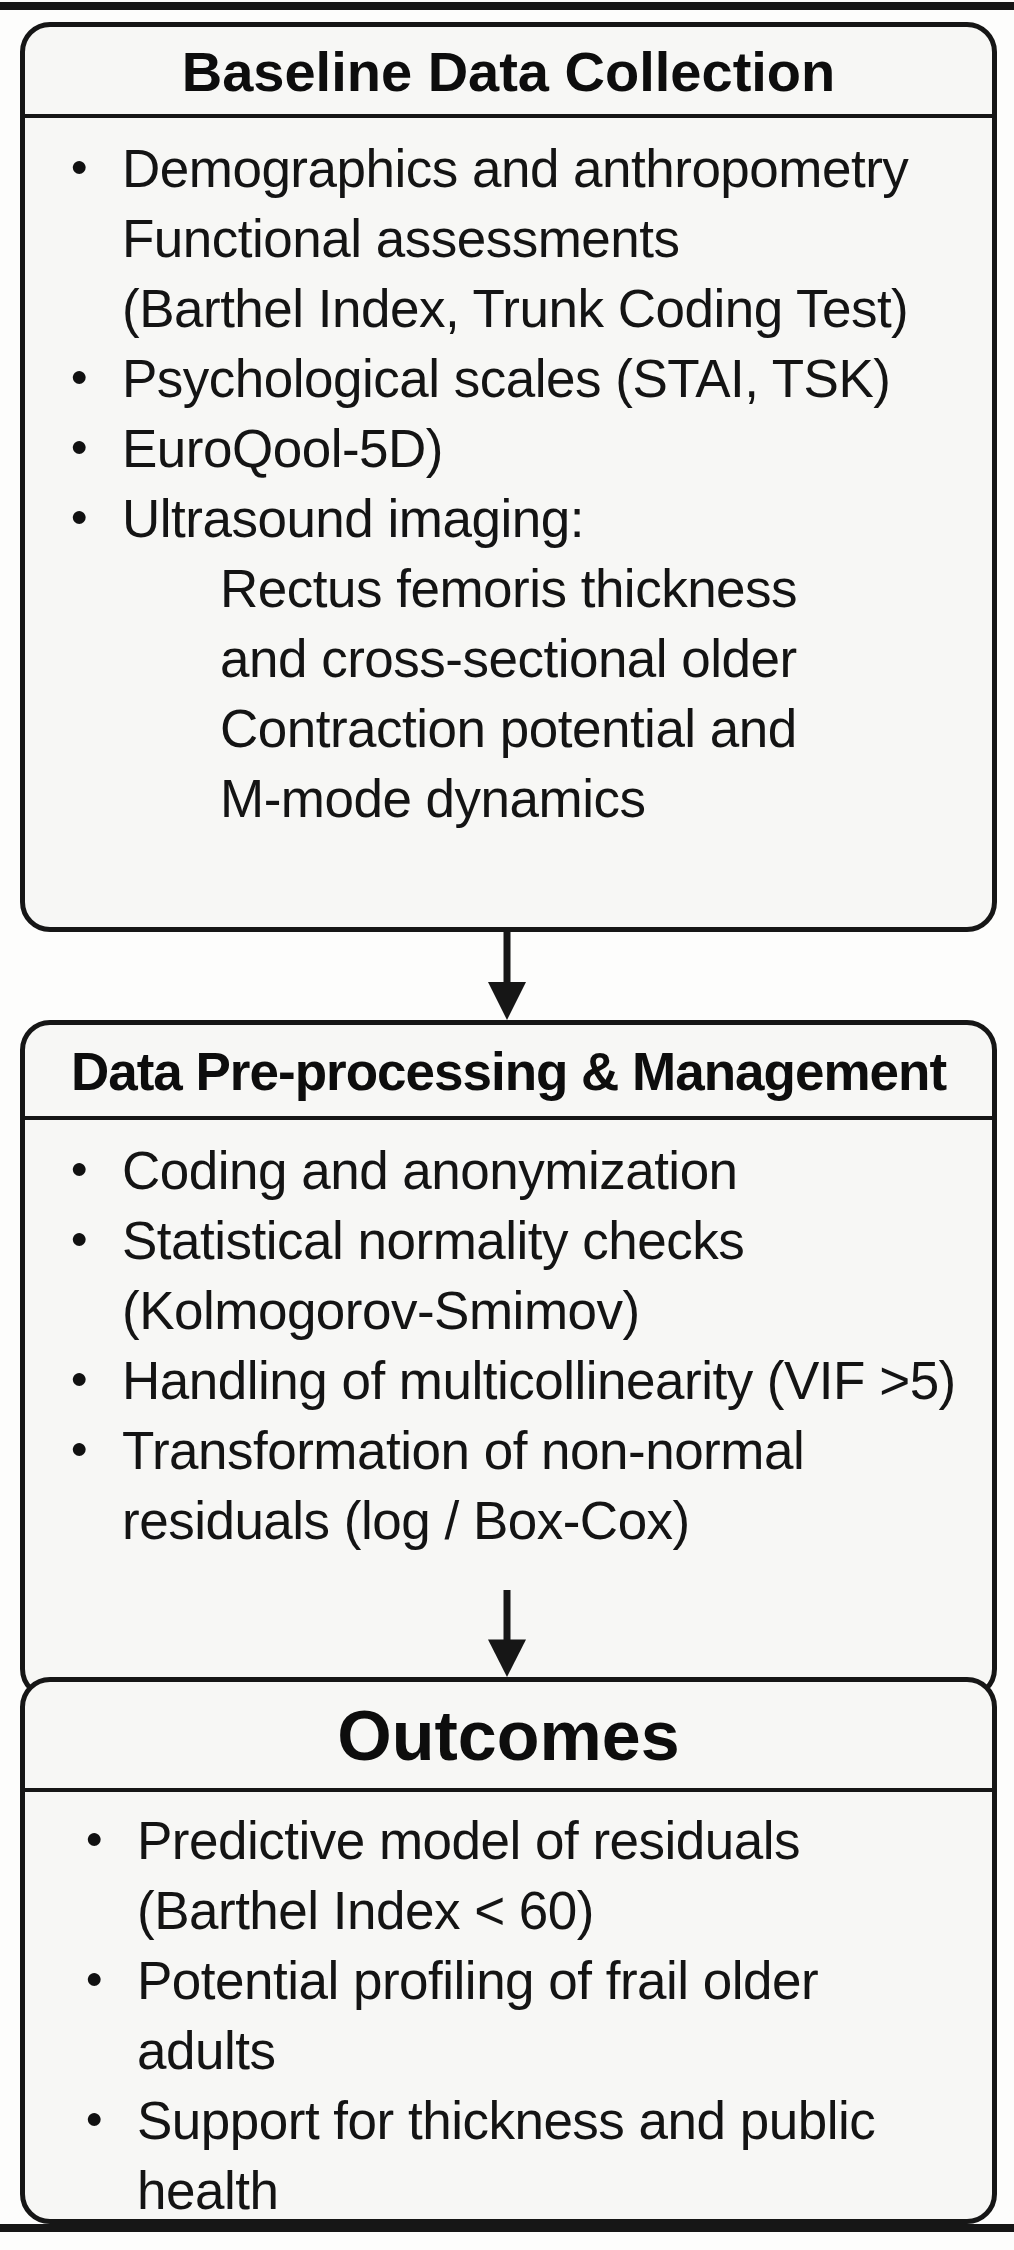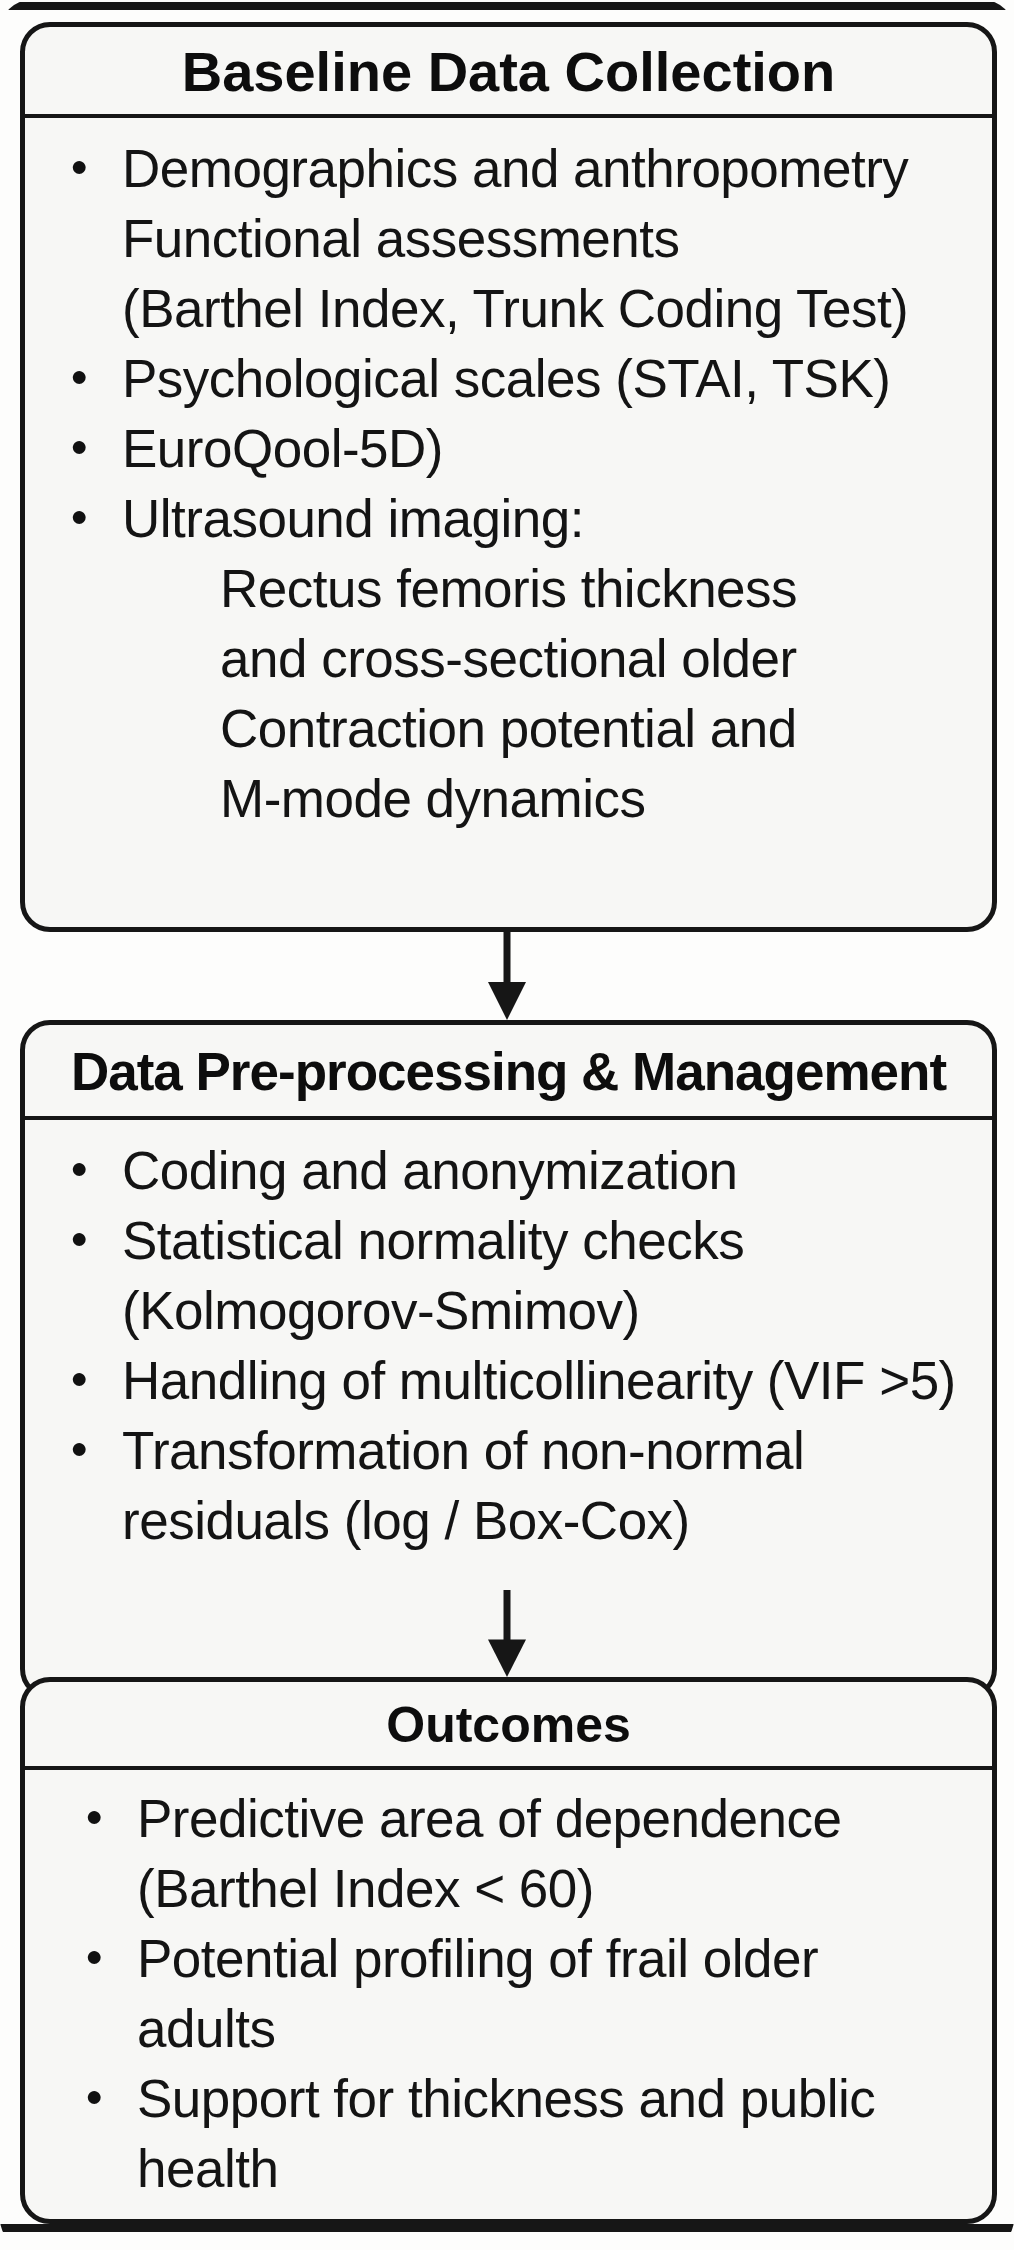--- a/index.html
+++ b/index.html
@@ -3,21 +3,21 @@
 <meta charset="utf-8">
 <style>
   html,body{margin:0;padding:0;}
   body{
     width:1014px;height:2250px;
     background:#fdfdfc;
     font-family:"Liberation Sans", sans-serif;
     color:#141414;
     -webkit-font-smoothing:antialiased;
   }
-  .page{position:relative;width:1014px;height:2250px;overflow:hidden;border-radius:31px;}
+  .page{position:relative;width:1014px;height:2250px;overflow:hidden;}
 
   .rule{position:absolute;left:0;width:1014px;background:#161616;}
   .rule.top{top:2px;height:8px;}
   .rule.bottom{top:2224px;height:8px;}
 
   .panel{
     position:absolute;left:20px;width:977px;box-sizing:border-box;
     background:#f7f7f5;
     border:5px solid #161616;
     border-radius:30px;
@@ -27,21 +27,21 @@
   .panel-2{top:1020px;height:679px;}
   .panel-3{top:1677px;height:547px;}
 
   .panel-title{
     margin:0;text-align:center;font-weight:bold;color:#0d0d0d;
     border-bottom:4px solid #161616;
     white-space:nowrap;
   }
   .panel-1 .panel-title{font-size:56px;padding:12px 0 10px;}
   .panel-2 .panel-title{font-size:53px;padding:16px 0 14px;letter-spacing:-1px;}
-  .panel-3 .panel-title{font-size:50px;padding:14px 0 12px;}
+  .panel-3 .panel-title{font-size:70px;padding:14px 0 12px;}
 
   .panel-body{
     margin:0;list-style:none;
     padding:16px 10px 0 45px;
     font-size:53px;line-height:70px;
     letter-spacing:-0.5px;
   }
   .panel-2 .panel-body{padding-top:16px;}
   .panel-3 .panel-body{padding-left:60px;padding-top:14px;}
 
@@ -95,21 +95,21 @@
   <div class="arrow arrow-2">
     <svg viewBox="0 0 48 88" preserveAspectRatio="none" aria-hidden="true">
       <line x1="24" y1="0" x2="24" y2="52" stroke="#161616" stroke-width="7"></line>
       <polygon points="5,50 43,50 24,88" fill="#161616"></polygon>
     </svg>
   </div>
 
   <section class="panel panel-3">
     <h2 class="panel-title">Outcomes</h2>
     <ul class="panel-body">
-        <li class="item"><span class="bullet">●</span><span class="first">Predictive area of dependence</span><div class="cont">(Barthel Index &lt; 60)</div></li>
+        <li class="item"><span class="bullet">●</span><span class="first">Predictive model of residuals</span><div class="cont">(Barthel Index &lt; 60)</div></li>
         <li class="item"><span class="bullet">●</span><span class="first">Potential profiling of frail older</span><div class="cont">adults</div></li>
         <li class="item"><span class="bullet">●</span><span class="first">Support for thickness and public</span><div class="cont">health</div></li>
       </ul>
   </section>
 
   <div class="rule bottom"></div>
 
 </div>
 
 </body></html>

